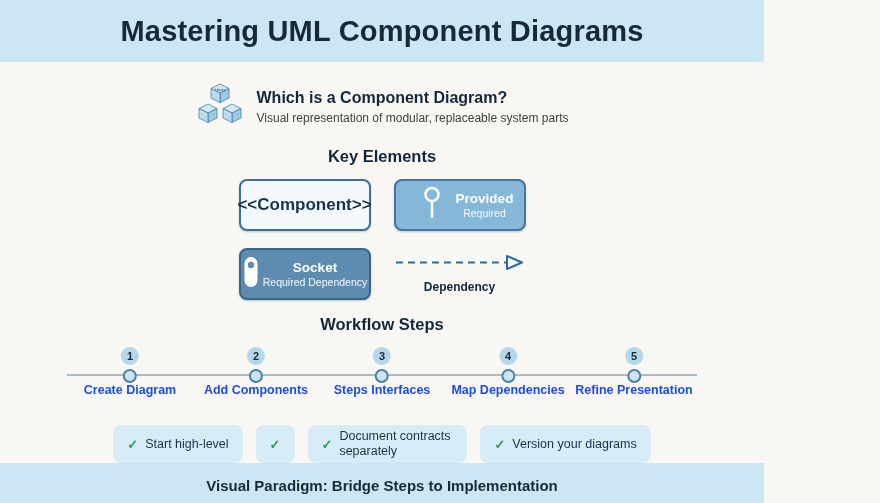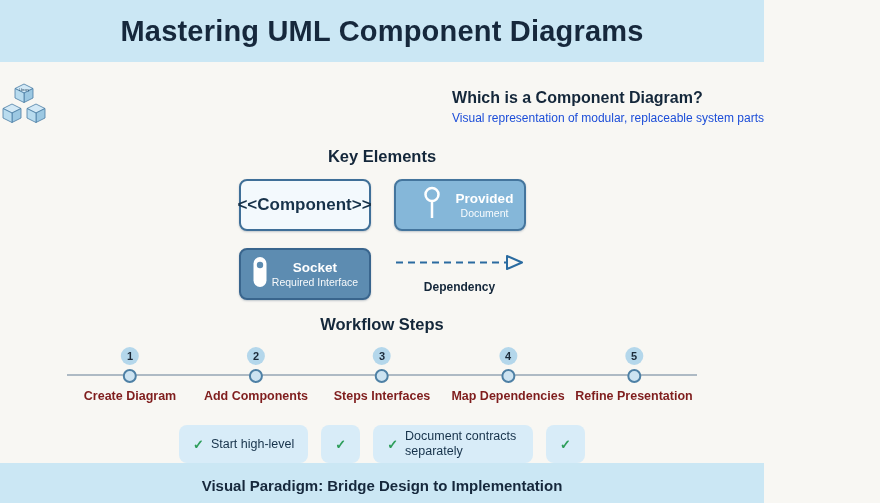--- a/index.html
+++ b/index.html
@@ -20,24 +20,24 @@
   .banner.top { height: 62px; }
   .banner.bottom { height: 44px; }
   .page-title {
     font-size: 29px; font-weight: 700; color: #16283c; letter-spacing: 0.2px;
   }
   .footer-text { font-size: 15px; font-weight: 600; color: #16283c; }
 
   main { flex: 1 1 auto; padding-top: 20px; }
 
   
-  .intro { display: flex; justify-content: space-between; align-items: center; gap: 13px; }
+  .intro { display: flex; justify-content: center; align-items: center; gap: 13px; }
   .intro-text { text-align: left; }
   .intro-title { font-size: 16px; font-weight: 700; color: #14273a; margin-bottom: 4px; }
-  .intro-subtitle { font-size: 12px; color: #1d4ed8; }
+  .intro-subtitle { font-size: 12px; color: #404040; }
 
   
   .heading {
     text-align: center; font-size: 16.5px; font-weight: 700; color: #14273a;
     margin: 15px 0 13px;
   }
 
   
   .elements {
     display: grid;
@@ -83,21 +83,21 @@
     width: 18px; height: 18px; border-radius: 50%;
     background: #b4d7eb; color: #1c2b3a;
     font-size: 11px; font-weight: 700; line-height: 18px; text-align: center;
   }
   .step-dot {
     width: 14px; height: 14px; border-radius: 50%;
     background: #cde3f1; border: 2.5px solid #4e80a5;
     margin-top: 4px;
   }
   .step-label {
-    margin-top: 6px; font-size: 12.5px; font-weight: 600; color: #7f1d1d; white-space: nowrap;
+    font-size: 12.5px; font-weight: 600; color: #1d4ed8; white-space: nowrap;
   }
 
   
   .tips { display: flex; justify-content: center; gap: 13px; margin-top: 18px; }
   .tip {
     background: #d8ecf8; border-radius: 8px; min-height: 37px;
     display: flex; align-items: center; gap: 7px; padding: 4px 14px;
     font-size: 12.5px; font-weight: 500; color: #16324a;
   }
   .tip-check { color: #2e9e5b; font-weight: 700; font-size: 13px; }
@@ -147,34 +147,34 @@
 
       <div class="el-box provided-box">
         <span>
           <svg width="20" height="34" viewBox="0 0 20 34" aria-hidden="true">
             <circle cx="10" cy="8.5" r="6.5" fill="none" stroke="#ffffff" stroke-width="2.5"></circle>
             <line x1="10" y1="15" x2="10" y2="32" stroke="#ffffff" stroke-width="2.5"></line>
           </svg>
         </span>
         <div class="box-text">
           <div class="box-title">Provided</div>
-          <div class="box-sub">Document</div>
+          <div class="box-sub">Required</div>
         </div>
       </div>
 
       <div class="el-box socket-box">
         <span>
           <svg width="18" height="34" viewBox="0 0 18 34" aria-hidden="true">
             <rect x="2.5" y="2" width="13" height="30" rx="6.5" fill="#ffffff"></rect>
             <circle cx="9" cy="10" r="3.2" fill="#5d8cb1"></circle>
           </svg>
         </span>
         <div class="box-text">
           <div class="box-title">Socket</div>
-          <div class="box-sub">Required Interface</div>
+          <div class="box-sub">Required Dependency</div>
         </div>
       </div>
 
       <div class="dependency-cell">
         <span>
           <svg width="132" height="17" viewBox="0 0 132 17" aria-hidden="true">
             <line x1="2" y1="8.5" x2="113" y2="8.5" stroke="#2a6ba0" stroke-width="2" stroke-dasharray="7 5"></line>
             <path d="M113,2 L128,8.5 L113,15 Z" fill="none" stroke="#2a6ba0" stroke-width="2" stroke-linejoin="round"></path>
           </svg>
         </span>
@@ -226,22 +226,23 @@
       </div>
       <div class="tip">
         <span class="tip-check">✓</span>
       </div>
       <div class="tip wrap">
         <span class="tip-check">✓</span>
         <span class="tip-text">Document contracts separately</span>
       </div>
       <div class="tip">
         <span class="tip-check">✓</span>
+        <span class="tip-text">Version your diagrams</span>
       </div>
     </div>
 
   </main>
 
   <footer class="banner bottom">
-    <div class="footer-text">Visual Paradigm: Bridge Design to Implementation</div>
+    <div class="footer-text">Visual Paradigm: Bridge Steps to Implementation</div>
   </footer>
 
 </div>
 
 </body></html>

